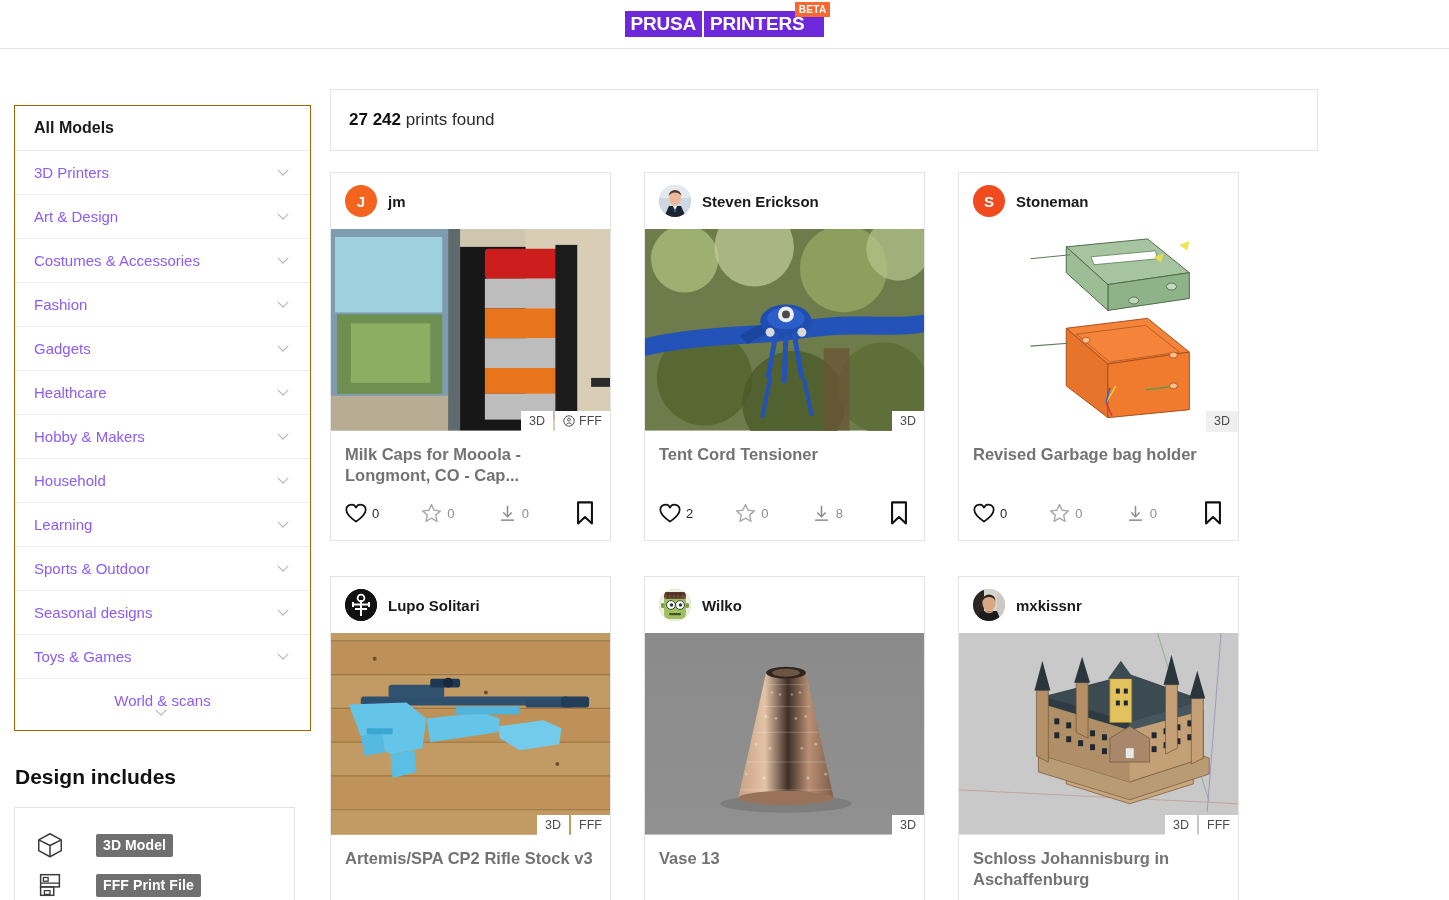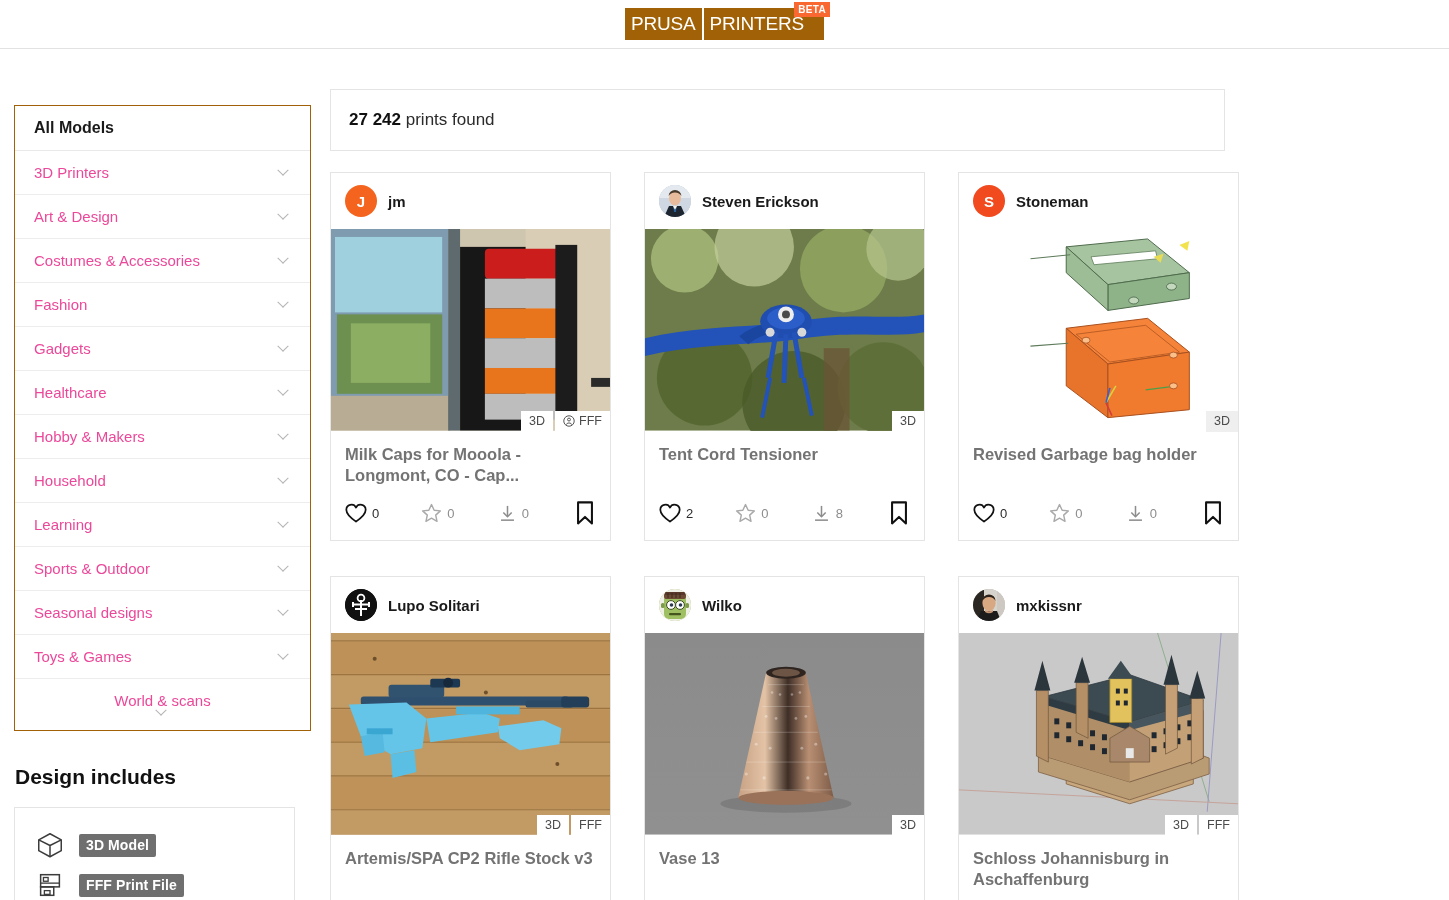--- a/index.html
+++ b/index.html
@@ -23,26 +23,26 @@
     align-items: center;
     justify-content: center;
   }
   .logo {
     display: flex;
     align-items: center;
     position: relative;
     height: 26px;
   }
   .logo-block {
-    background: #a16207;
+    background: #6d28d9;
     color: #ffffff;
-    font-weight: normal;
+    font-weight: bold;
     font-size: 19px;
     letter-spacing: -0.2px;
-    height: 32px;
+    height: 26px;
     display: flex;
     align-items: center;
     padding: 0 6px;
   }
   .logo-block.second { margin-left: 2px; padding-right: 20px; }
   .logo-beta {
     position: absolute;
     top: -9px;
     right: -6px;
     background: #fa6831;
@@ -89,57 +89,57 @@
     padding: 13px 19px;
     font-size: 16px;
     font-weight: bold;
     border-bottom: 1px solid #e9e9e9;
     color:#1a1a1a;
   }
   .cat-item {
     display: flex; align-items: center; justify-content: space-between;
     padding: 13px 19px;
     font-size: 15px;
-    color: #ec4899;
+    color: #8b5cf6;
     border-bottom: 1px solid #ededed;
     cursor: pointer;
   }
   .cat-item:last-child { border-bottom: none; flex-direction: column; }
   .cat-chev {
     width: 8px; height: 8px;
     border-right: 1.5px solid #b4b4b4;
     border-bottom: 1.5px solid #b4b4b4;
     transform: rotate(45deg) translate(-2px,-2px);
     margin-right: 4px;
   }
   .design-title {
     font-size: 21px; font-weight: bold;
     margin: 34px 0 18px 1px; color: #111;
   }
   .design-box {
     width: 281px; border: 1px solid #e4e4e4; background: #fff;
     padding: 17px 0 12px 0;
   }
   .design-row {
-    display: flex; align-items: center; gap: 14px;
+    display: flex; align-items: center; gap: 31px;
     padding: 5px 20px 5px 20px;
   }
   .dz-icon { width: 30px; height: 30px; flex: 0 0 30px; }
   .chip {
     background: #6f6f6f; color: #fff;
     font-size: 14px; font-weight: bold;
     padding: 3px 7px 4px 7px;
     border-radius: 2px;
     letter-spacing: 0.1px;
   }
 
   
   .main { flex: 1; padding: 40px 0 0 0; }
   .results-bar {
-    width: 895px;
+    width: 988px;
     border: 1px solid #e4e4e4;
     background: #fff;
     padding: 20px 18px;
     font-size: 17px;
     color: #2b2b2b;
     margin-bottom: 21px;
   }
   .results-bar b { font-weight: bold; color: #111; }
 
   .grid {

